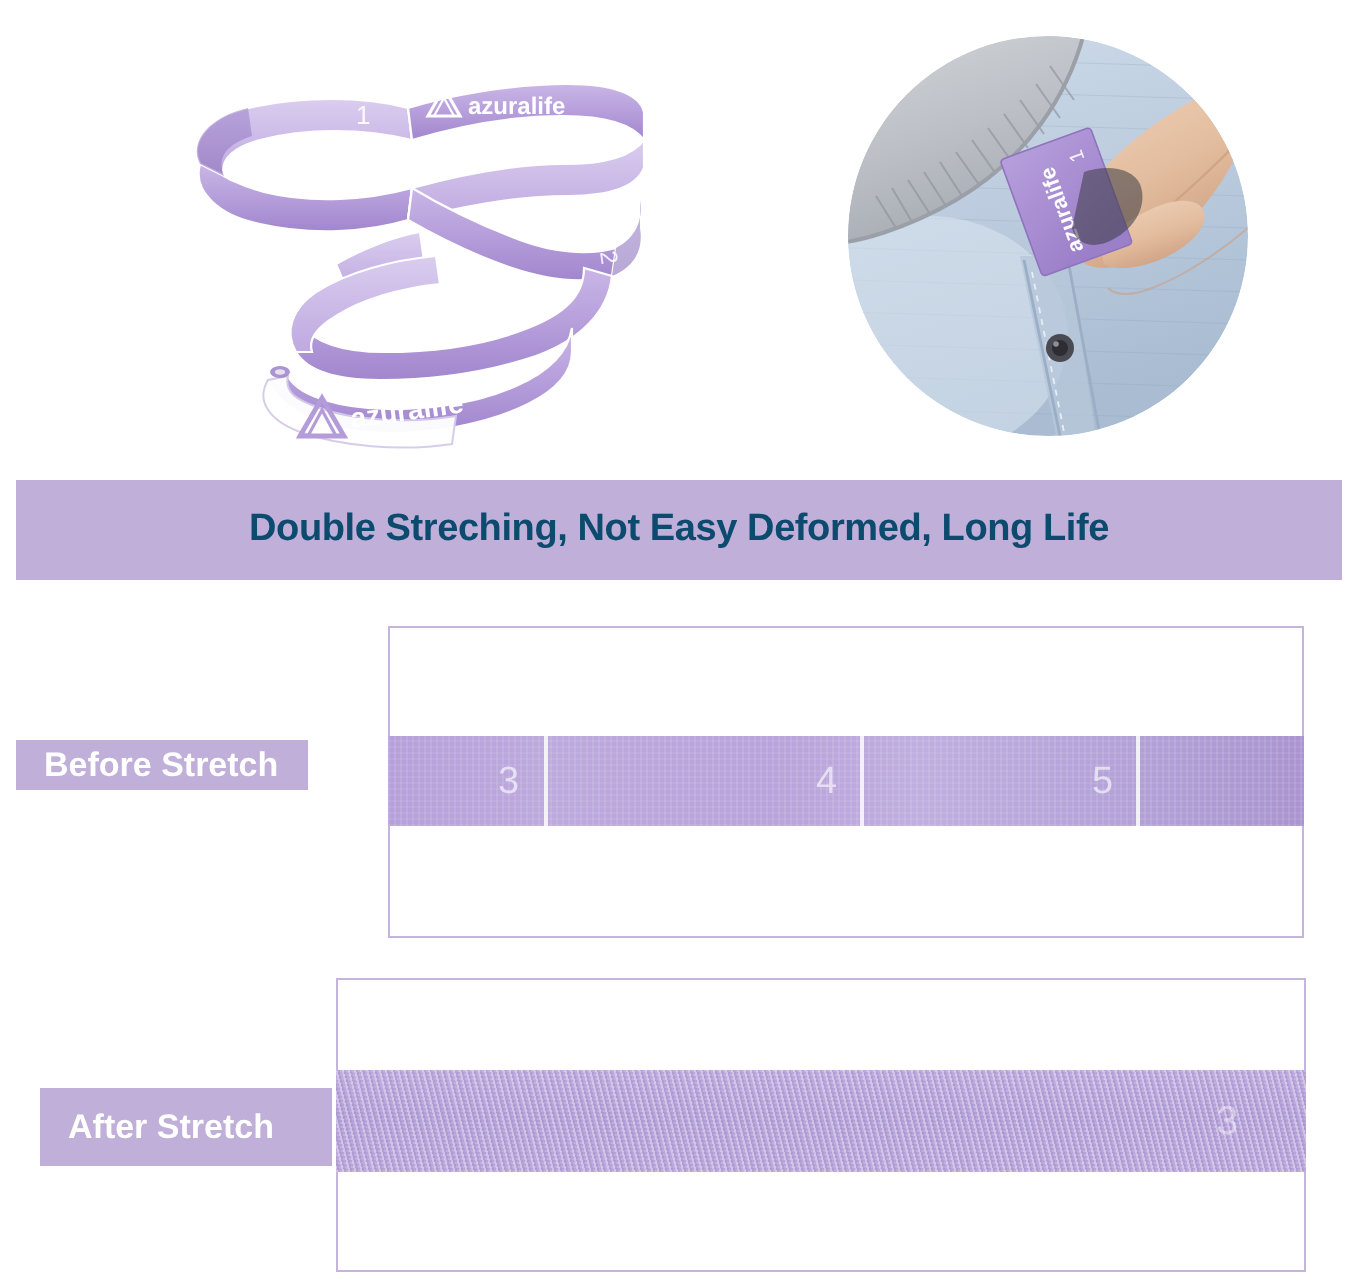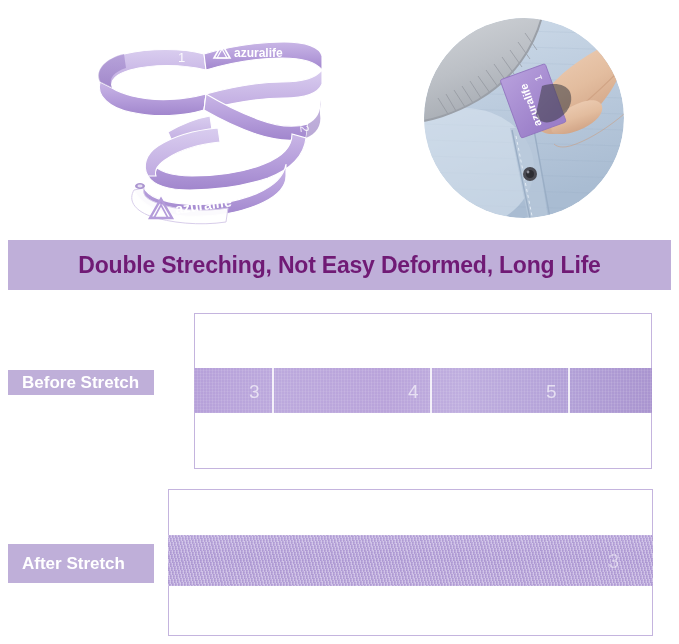--- a/index.html
+++ b/index.html
@@ -45,22 +45,22 @@
   #headline-banner {
     position: absolute;
     left: 8px; top: 240px;
     width: 663px; height: 50px;
     background: #bfafd9;
     display: flex;
     align-items: center;
     justify-content: center;
   }
   #headline-banner .headline-text {
-    color: #701a75;
-    font-size: 23px;
+    color: #0c4a6e;
+    font-size: 19px;
     font-weight: bold;
     letter-spacing: -0.2px;
     white-space: nowrap;
     text-align: right;
   }
 
   
   .stage-label {
     position: absolute;
     background: #bfafd9;
@@ -120,21 +120,21 @@
     top: 50%;
     transform: translateY(-50%);
     color: rgba(255,255,255,0.62);
     font-size: 19px;
     font-weight: normal;
     line-height: 1;
   }
 
   
   #after-label {
-    left: 8px; top: 544px;
+    left: 20px; top: 544px;
     width: 146px; height: 39px;
   }
   #after-frame {
     left: 168px; top: 489px;
     width: 485px; height: 147px;
   }
   #after-band {
     position: absolute;
     left: 168px; top: 535px;
     width: 485px; height: 51px;

